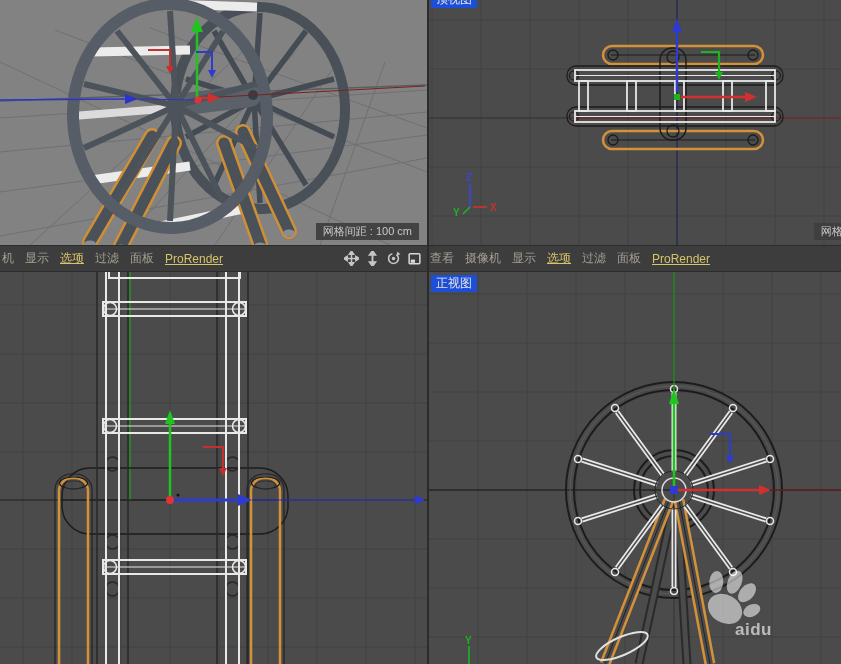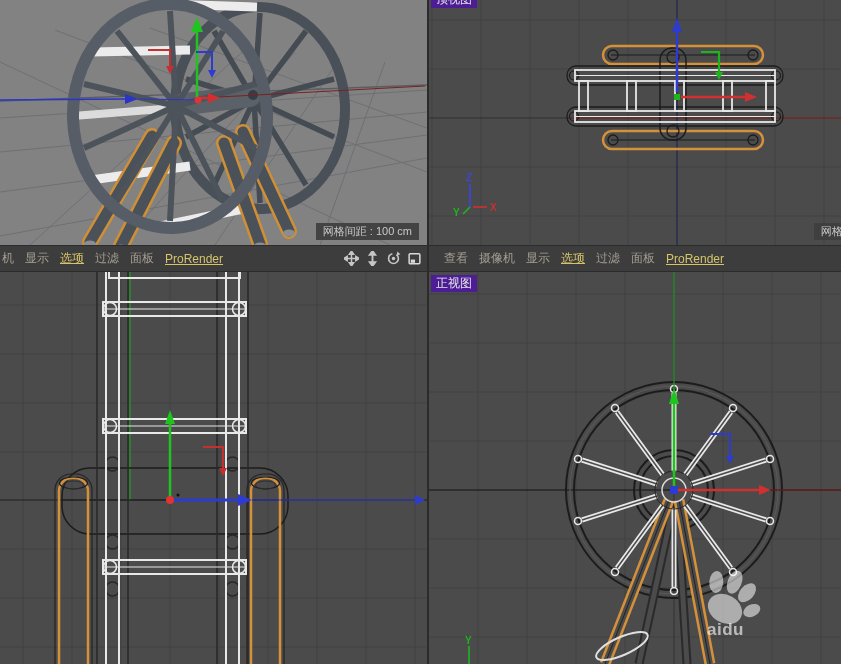--- a/index.html
+++ b/index.html
@@ -5,36 +5,36 @@
   html,body{margin:0;padding:0;background:#222;}
   .stage{position:relative;width:841px;height:664px;overflow:hidden;background:#3d3d3d;
          font-family:"Liberation Sans","DejaVu Sans",sans-serif;}
   .vp{position:absolute;overflow:hidden;}
   .vp svg{display:block;}
   .vp-persp{left:0;top:0;width:427px;height:245px;background:#828282;}
   .vp-topview{left:429px;top:0;width:412px;height:245px;background:#4b4b4b;}
   .vp-rightview{left:0;top:272px;width:427px;height:392px;background:#4b4b4b;}
   .vp-frontview{left:429px;top:272px;width:412px;height:392px;background:#4b4b4b;}
   .vdivider{position:absolute;left:427px;top:0;width:2px;height:664px;background:#2b2b2b;}
-  .vp-label{position:absolute;background:#4c1d95;color:#e4e4e4;font-size:12px;line-height:15px;
+  .vp-label{position:absolute;background:#1d4ed8;color:#e4e4e4;font-size:12px;line-height:15px;
             padding:1px 5px;white-space:nowrap;}
   .grid-label{position:absolute;background:rgba(62,62,62,.93);color:#c9c9c9;font-size:11px;
               line-height:13px;padding:2px 7px;white-space:nowrap;}
   .menubar{position:absolute;left:0;top:245px;width:841px;height:27px;background:#3d3d3d;
            border-top:1px solid #2c2c2c;border-bottom:1px solid #2c2c2c;box-sizing:border-box;
            display:flex;z-index:5;}
   .menu-half{display:flex;align-items:center;}
   .menu-left{width:427px;box-sizing:border-box;padding-left:2px;}
-  .menu-right{flex:1;box-sizing:border-box;padding-left:15px;border-left:2px solid #2c2c2c;}
+  .menu-right{flex:1;box-sizing:border-box;padding-left:1px;border-left:2px solid #2c2c2c;}
   .mi{color:#a49f93;font-size:12px;margin-right:11px;cursor:default;white-space:nowrap;}
   .mi.hl{color:#d6c46a;text-decoration:underline;}
   .navicons{margin-left:auto;display:flex;align-items:center;gap:6px;padding-right:5px;}
   .navicons svg{display:block;}
   .wm-text{position:absolute;color:rgba(255,255,255,.62);font-size:17px;font-weight:bold;
-           letter-spacing:.5px;}
+           letter-spacing:.5px;margin-left:28px;}
   .axis-ind{position:absolute;pointer-events:none;}
 </style>
 </head>
 <body>
 
 <div class="stage">
 
   <div class="vdivider"></div>
 
   <div class="vp vp-persp">

